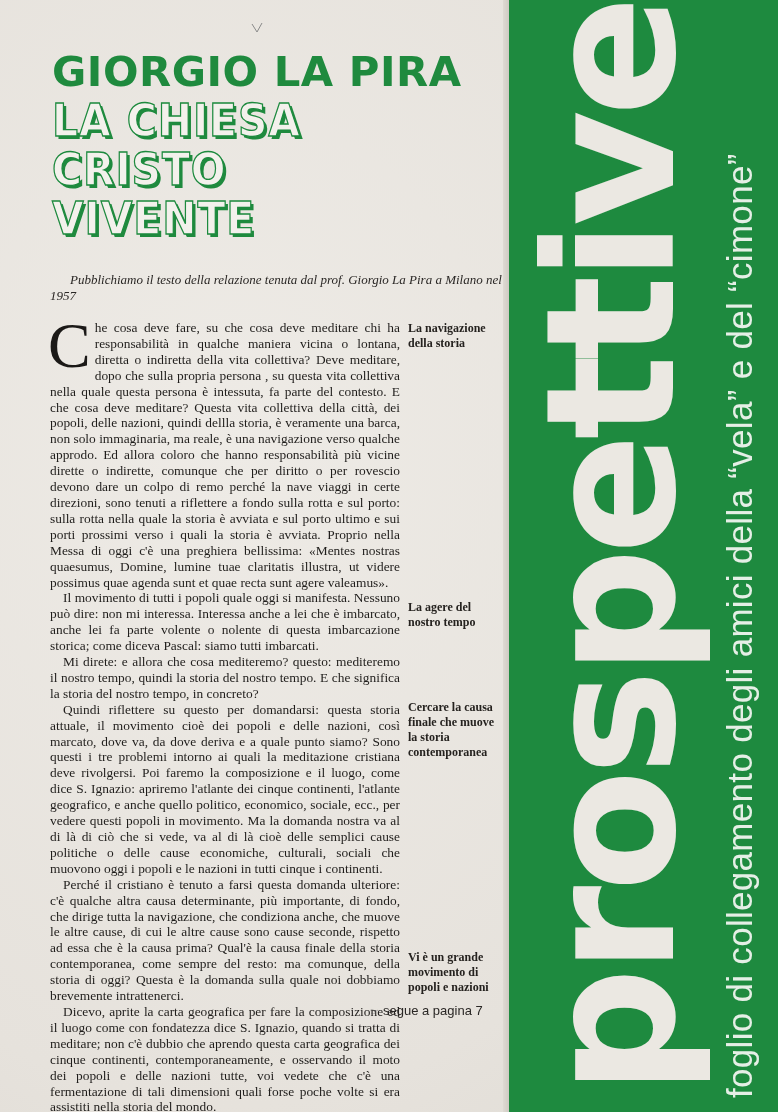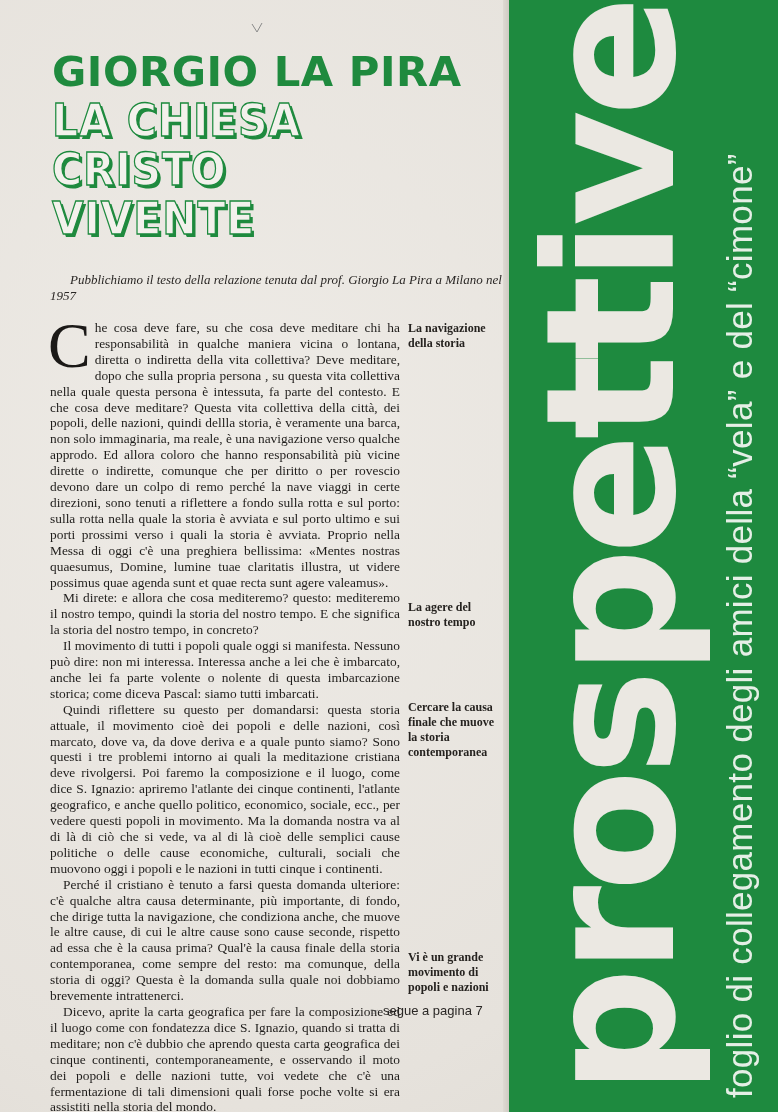--- a/index.html
+++ b/index.html
@@ -128,22 +128,22 @@
     <div class="author">GIORGIO LA PIRA</div>
     <div class="title-line">LA CHIESA</div>
     <div class="title-line">CRISTO</div>
     <div class="title-line">VIVENTE</div>
   </div>
 
   <div class="intro">Pubblichiamo il testo della relazione tenuta dal prof. Giorgio La Pira a Milano nel  1957</div>
 
   <div class="body-col">
     <p class="first"><span class="dropcap">C</span><span>he cosa deve fare, su che cosa deve meditare chi ha respon­sabilità in qualche maniera vicina o lontana, diretta o indi­retta della vita collettiva? Deve meditare, dopo che sulla propria persona , su questa vita collettiva nella quale questa per­sona è intessuta, fa parte del contesto. E che cosa deve meditare? Questa vita collettiva della città, dei popoli, delle nazioni, quindi dellla storia, è veramente una barca, non solo immaginaria, ma reale, è una navigazione verso qualche approdo. Ed allora coloro che hanno responsabilità più vicine dirette o indirette, comunque che per diritto o per rovescio devono dare un colpo di remo perché la nave viaggi in certe direzioni, sono tenuti a riflettere a fondo sulla rotta e sul porto: sulla rotta nella quale la storia è avviata e sul porto ultimo e sui porti prossimi verso i quali la storia è avviata. Proprio nella Messa di oggi c'è una preghiera bellissima: </span><span class="latin">«Mentes nostras quaesumus, Domine, lumine tuae claritatis illustra, ut videre possimus quae agenda sunt et quae recta sunt agere valeamus»</span><span>.</span></p>
+    <p>Il movimento di tutti i popoli quale oggi si manifesta. Nessuno può dire: non mi interessa. Interessa anche a lei che è imbarcato, anche lei fa parte volente o nolente di questa imbarcazione storica; come diceva Pascal: siamo tutti imbarcati.</p>
     <p>Mi direte: e allora che cosa mediteremo? questo: mediteremo il nostro tempo, quindi la storia del nostro tempo. E che significa la sto­ria del nostro tempo, in concreto?</p>
-    <p>Il movimento di tutti i popoli quale oggi si manifesta. Nessuno può dire: non mi interessa. Interessa anche a lei che è imbarcato, anche lei fa parte volente o nolente di questa imbarcazione storica; come diceva Pascal: siamo tutti imbarcati.</p>
     <p>Quindi riflettere su questo per domandarsi: questa storia attuale, il movimento cioè dei popoli e delle nazioni, così marcato, dove va, da dove deriva e a quale punto siamo? Sono questi i tre problemi intorno ai quali la meditazione cristiana deve rivolgersi. Poi faremo la composizione e il luogo, come dice S. Ignazio: apriremo l'atlante dei cinque continenti, l'atlante geografico, e anche quello politico, economico, sociale, ecc., per vedere questi popoli in movimento. Ma la domanda nostra va al di là di ciò che si vede, va al di là cioè delle semplici cause politiche o delle cause economiche, culturali, sociali che muovono oggi i popoli e le nazioni in tutti cinque i continenti.</p>
     <p>Perché il cristiano è tenuto a farsi questa domanda ulteriore: c'è qualche altra causa determinante, più importante, di fondo, che diri­ge tutta la navigazione, che condiziona anche, che muove le altre cause, di cui le altre cause sono cause seconde, rispetto ad essa che è la causa prima? Qual'è la causa finale della storia contemporanea, come sempre del resto: ma comunque, della storia di oggi? Questa è la domanda sulla quale noi dobbiamo brevemente intrattenerci.</p>
     <p>Dicevo, aprite la carta geografica per fare la composizione ed il luogo come con fondatezza dice S. Ignazio, quando si tratta di medi­tare; non c'è dubbio che aprendo questa carta geografica dei cinque continenti, contemporaneamente, e osservando il moto dei popoli e delle nazioni tutte, voi vedete che c'è una fermentazione di tali dimensioni quali forse poche volte si era assistiti nella storia del mondo.</p>
   </div>
 
   <div class="sidenote" style="top:321px">La navigazione della storia</div>
   <div class="sidenote" style="top:600px">La agere del nostro tempo</div>
   <div class="sidenote" style="top:950px">Vi è un grande movimento di popoli e nazioni</div>
   <div class="sidenote" style="top:700px">Cercare la causa finale che muove la storia contemporanea</div>
 

